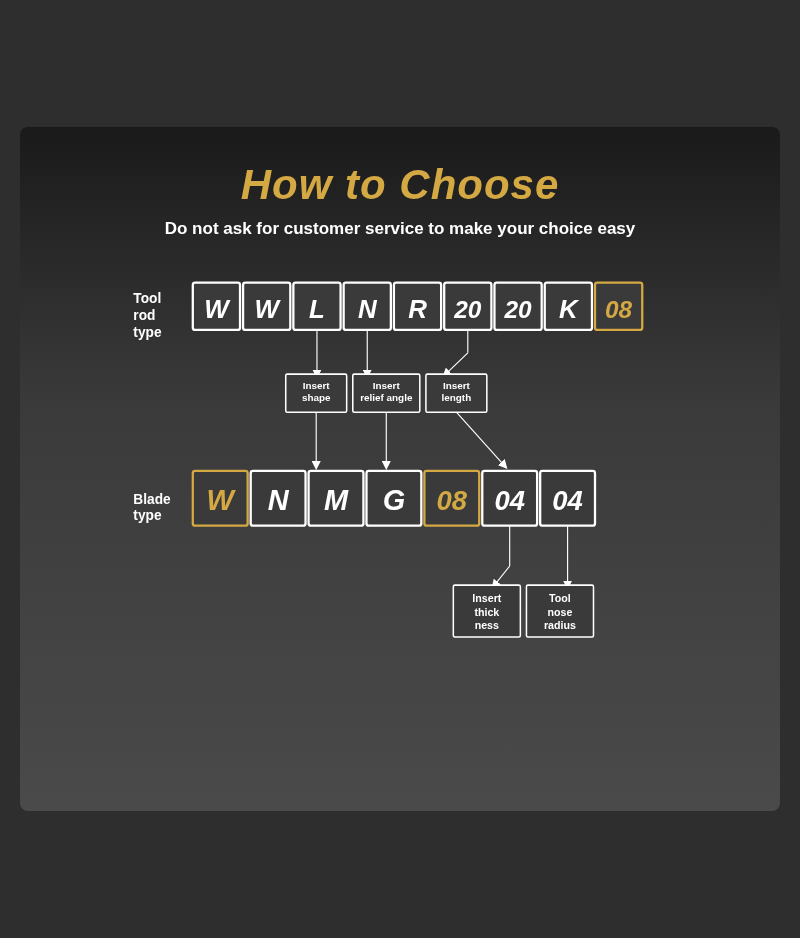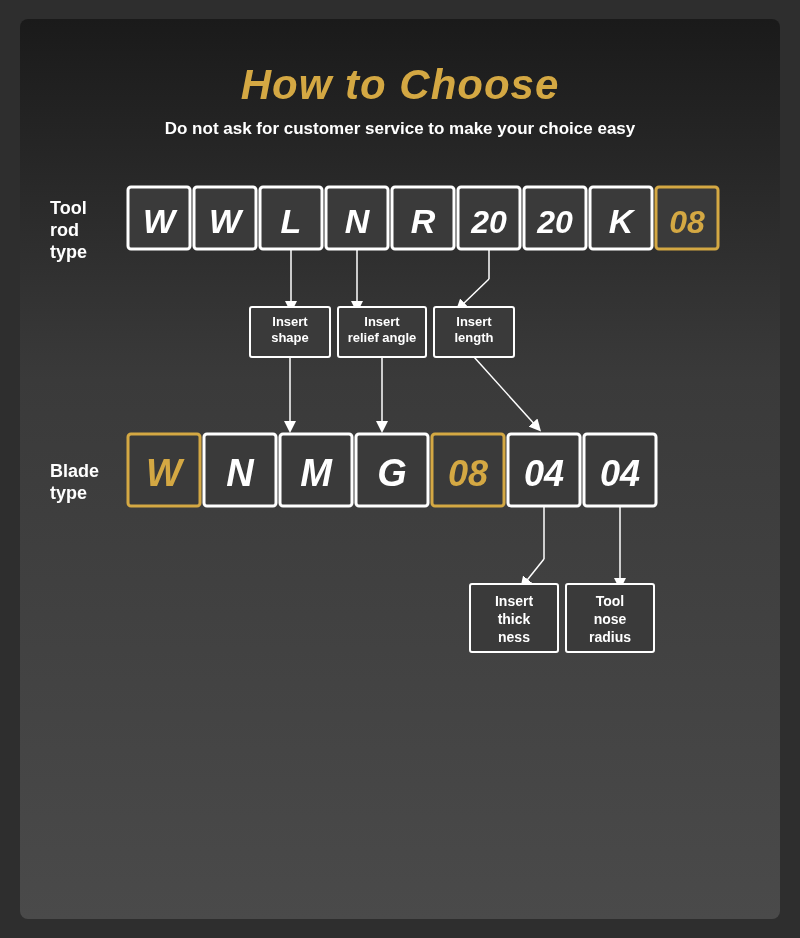--- a/index.html
+++ b/index.html
@@ -10,27 +10,27 @@
       background: #2e2e2e;
       font-family: Arial, sans-serif;
       overflow: hidden;
       display: flex;
       align-items: center;
       justify-content: center;
     }
 
     .card {
       width: 760px;
-      height: 900px;
+      height: 684px;
       background: linear-gradient(180deg, #1a1a1a 0%, #3a3a3a 40%, #4a4a4a 100%);
       border-radius: 8px;
       display: flex;
       flex-direction: column;
       align-items: center;
-      padding: 32px 30px;
+      padding: 24px 30px;
       position: relative;
     }
 
     .main-title {
       color: #d4a843;
       font-size: 42px;
       font-weight: 900;
       font-style: italic;
       text-align: center;
       margin-top: 10px;

